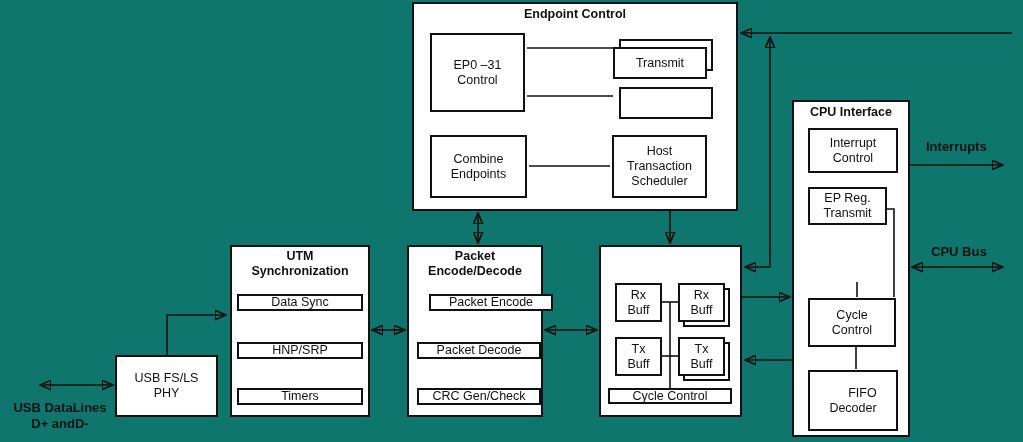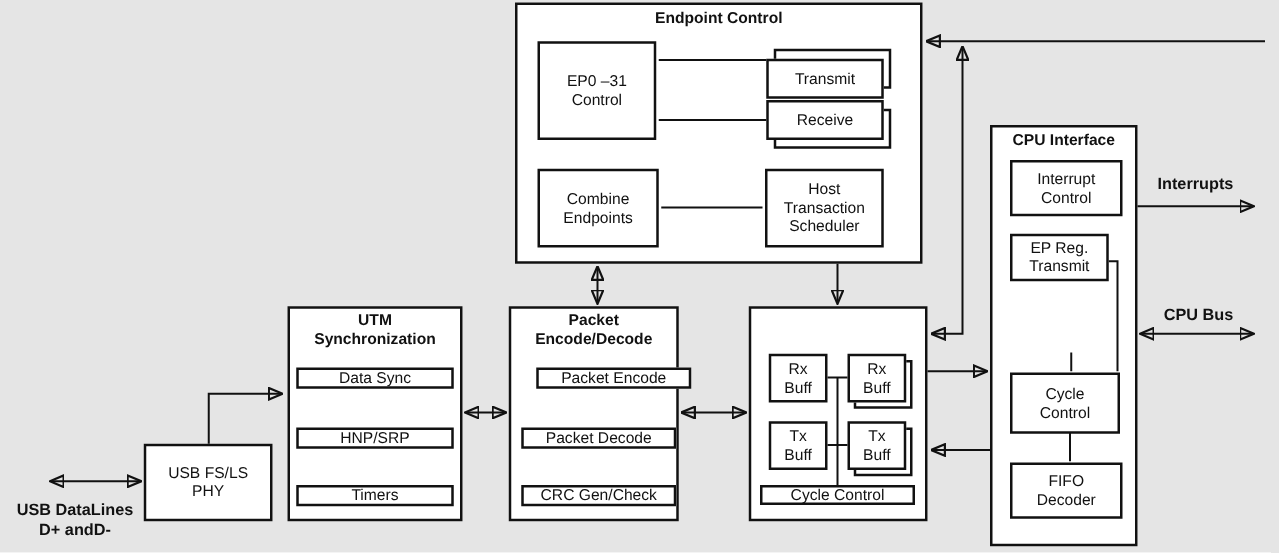--- a/index.html
+++ b/index.html
@@ -1,18 +1,18 @@
 <!DOCTYPE html>
 <html><head>
 <meta charset="utf-8">
 <style>
   * { margin:0; padding:0; box-sizing:border-box; }
   html,body { background:#fff; }
   body { font-family:"Liberation Sans", sans-serif; color:#111; }
-  .canvas { position:relative; width:1023px; height:442px; background:#e5e5e5; overflow:hidden; }
+  .canvas { position:relative; width:1023px; height:442px; background:#0f766e; overflow:hidden; }
   .block { position:absolute; border:2px solid #111; background:#fff; }
   .btitle { position:absolute; left:0; right:0; text-align:center; font-weight:bold;
             font-size:12.5px; line-height:15px; white-space:pre-line; }
   .ibox { position:absolute; border:2px solid #111; background:#fff;
           display:flex; align-items:center; justify-content:center;
           text-align:center; white-space:pre-line; font-size:12.5px; line-height:15px; }
   .row { line-height:13px; }
   .shadow { position:absolute; border:2px solid #111; background:#fff; }
   .extlabel { position:absolute; font-weight:bold; font-size:13px; line-height:16px;
               white-space:pre-line; }
@@ -25,37 +25,36 @@
 
 <div class="canvas">
 
   <div class="block" style="left:412px; top:2px; width:326px; height:209px;">
     <div class="btitle" style="top:3px;">Endpoint Control</div>
     <div class="ibox" style="left:16px; top:29px; width:95px; height:79px;">EP0 –31
 Control</div>
     <div class="shadow" style="left:205px; top:35px; width:94px; height:32px;"></div>
     <div class="ibox" style="left:199px; top:28px; width:94px; height:32px;margin-top:15px;">Transmit</div>
     <div class="shadow" style="left:205px; top:83px; width:94px; height:32px;"></div>
-    <div class="ibox" style="left:199px; top:76px; width:94px; height:32px;">Receive</div>
     <div class="ibox" style="left:16px; top:131px; width:97px; height:63px;">Combine
 Endpoints</div>
     <div class="ibox" style="left:198px; top:131px; width:95px; height:63px;">Host
 Transaction
 Scheduler</div>
   </div>
 
   <div class="block" style="left:792px; top:100px; width:118px; height:337px;">
     <div class="btitle" style="top:3px;">CPU Interface</div>
     <div class="ibox" style="left:14px; top:26px; width:90px; height:45px;">Interrupt
 Control</div>
     <div class="ibox" style="left:14px; top:85px; width:79px; height:38px;">EP Reg.
 Transmit</div>
     <div class="ibox" style="left:14px; top:196px; width:88px; height:49px;">Cycle
 Control</div>
-    <div class="ibox" style="left:14px; top:268px; width:90px; height:45px;">FIFO
+    <div class="ibox" style="left:14px; top:268px; width:90px; height:61px;text-align:right;">FIFO
 Decoder</div>
   </div>
 
   <div class="block" style="left:230px; top:245px; width:140px; height:172px;">
     <div class="btitle" style="top:2px;">UTM
 Synchronization</div>
     <div class="ibox row" style="left:5px; top:47px; width:126px; height:17px;">Data Sync</div>
     <div class="ibox row" style="left:5px; top:95px; width:126px; height:17px;">HNP/SRP</div>
     <div class="ibox row" style="left:5px; top:141px; width:126px; height:17px;">Timers</div>
   </div>

